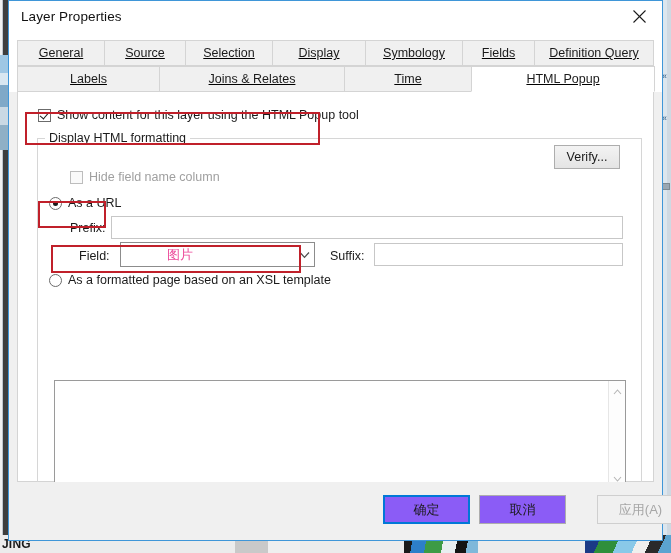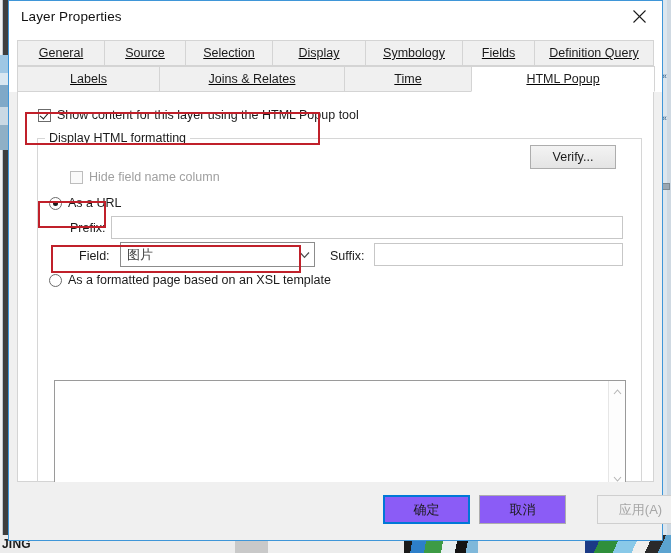--- a/index.html
+++ b/index.html
@@ -302,23 +302,24 @@
     border: 1px solid #8c8c8c;
     background: #ffffff;
     box-sizing: border-box;
     display: flex;
     align-items: center;
     cursor: pointer;
   }
   .combo-val {
     flex: 1 1 auto;
     font-size: 13px;
-    color: #404040;
+    color: #ec4899;
     padding-left: 6px;
     font-family: "Liberation Sans", "DejaVu Sans", sans-serif;
+    margin-left: 40px;
   }
   .combo-arrow {
     width: 20px;
     display: flex;
     align-items: center;
     justify-content: center;
     color: #4d4d4d;
   }
 
   
@@ -446,21 +447,21 @@
   <div class="panel">
 
     <div class="cb-row">
       <div class="checkbox checked"></div>
       <span>Show content for this layer using the HTML Popup tool</span>
     </div>
 
     <div class="groupbox"></div>
     <div class="group-legend">Display HTML formatting</div>
 
-    <div class="btn" style="position:absolute;left:512px;top:53px;width:86px;height:24px">Verify...</div>
+    <div class="btn" style="position:absolute;left:536px;top:53px;width:66px;height:24px">Verify...</div>
 
 
     <div class="cb-row" style="left:52px;top:78px">
       <div class="checkbox disabled"></div>
       <span class="label-dim">Hide field name column</span>
     </div>
 
     <div class="radio-row" style="left:31px;top:104px">
       <div class="radio selected"></div>
       <span>As a URL</span>

